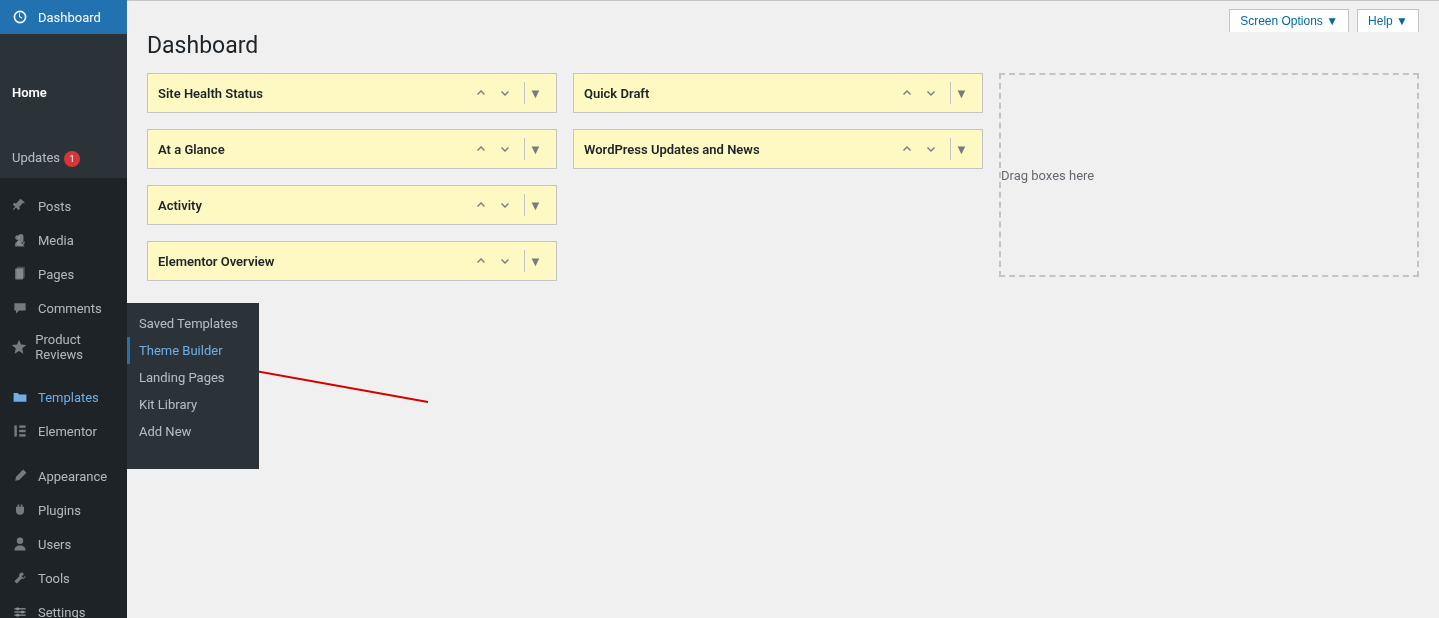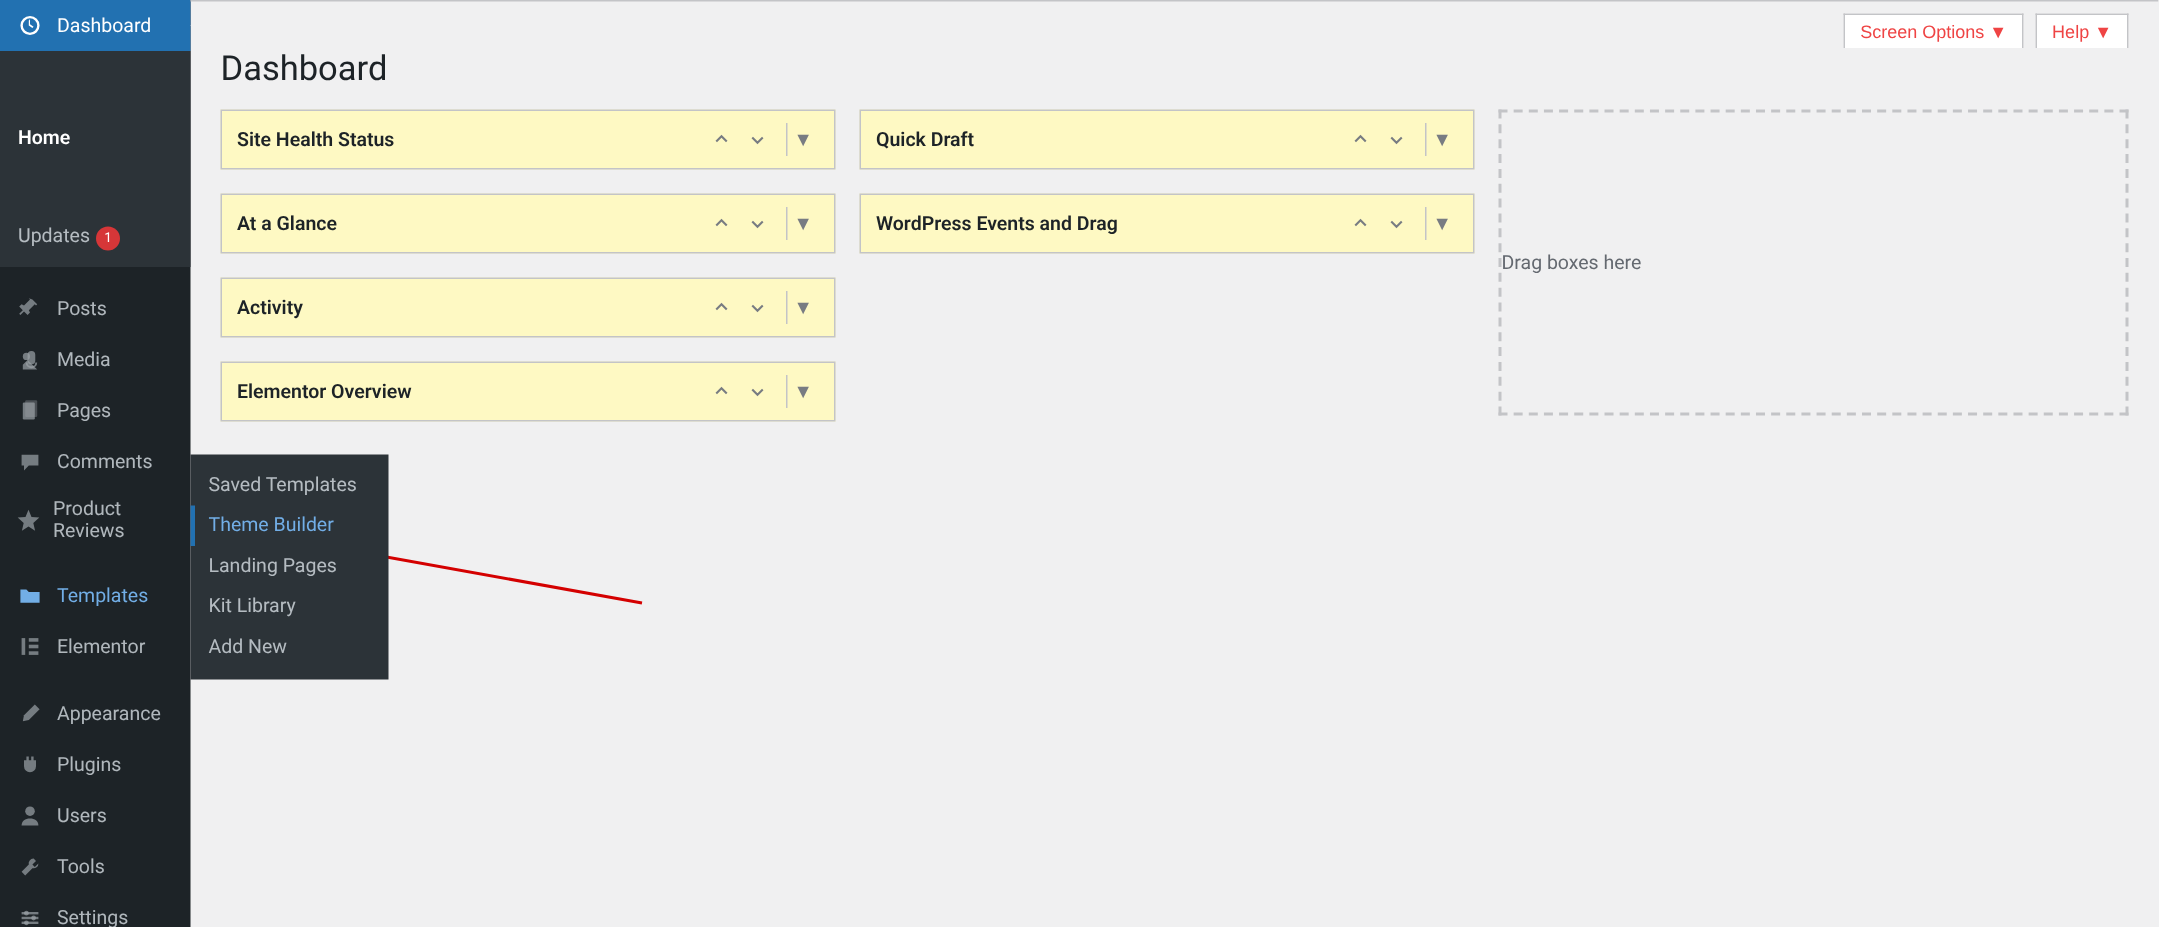--- a/index.html
+++ b/index.html
@@ -85,21 +85,21 @@
     .nav-separator { height: 5px; margin-bottom: 6px; }
 
     .submenu-flyout {
       position: absolute;
       left: 127px;
       top: 303px;
       width: 132px;
       background: #2c3338;
       z-index: 100;
       padding-top: 7px;
-      padding-bottom: 8px;
+      padding-bottom: 24px;
     }
     .flyout-item {
       padding: 6px 12px;
       color: rgba(240,246,252,0.7);
       cursor: pointer;
       font-size: 13px;
       position: relative;
     }
     .flyout-item.highlight {
       color: #72aee6;
@@ -127,21 +127,21 @@
       justify-content: flex-end;
       padding: 8px 20px 0 20px;
       gap: 8px;
     }
     .top-btn {
       background: #fff;
       border: 1px solid #c3c4c7;
       padding: 4px 10px;
       font-size: 12px;
       cursor: pointer;
-      color: #ef4444;
+      color: #0369a1;
       border-bottom: none;
     }
     .page-title {
       font-size: 23px;
       font-weight: 400;
       padding: 0 20px 14px 20px;
       color: #1d2327;
     }
     .widget-cols {
       display: flex;
@@ -431,21 +431,21 @@
                 <svg width="14" height="14" viewBox="0 0 20 20">
                   <path d="M5 8l5 5 5-5" stroke="currentColor" stroke-width="2" fill="none"></path>
                 </svg>
               </span>
             <span class="wctl" style="border-left:1px solid #c3c4c7;margin-left:6px;">▼</span>
           </span>
         </div>
       </div>
       <div class="widget">
         <div class="widget-header">
-          <span class="widget-title">WordPress Events and Drag</span>
+          <span class="widget-title">WordPress Updates and News</span>
           <span class="widget-controls">
             <span class="wctl">
                 <svg width="14" height="14" viewBox="0 0 20 20">
                   <path d="M5 12l5-5 5 5" stroke="currentColor" stroke-width="2" fill="none"></path>
                 </svg>
               </span>
             <span class="wctl">
                 <svg width="14" height="14" viewBox="0 0 20 20">
                   <path d="M5 8l5 5 5-5" stroke="currentColor" stroke-width="2" fill="none"></path>
                 </svg>

